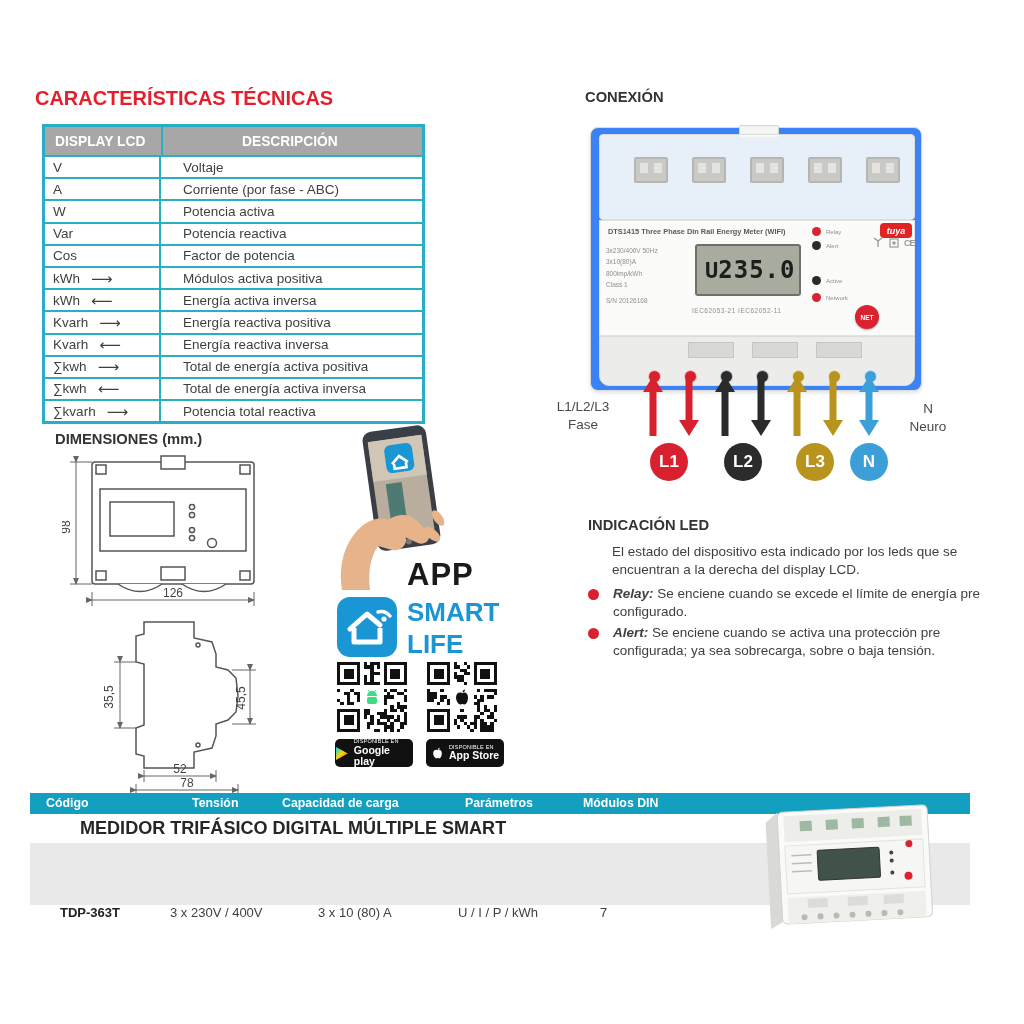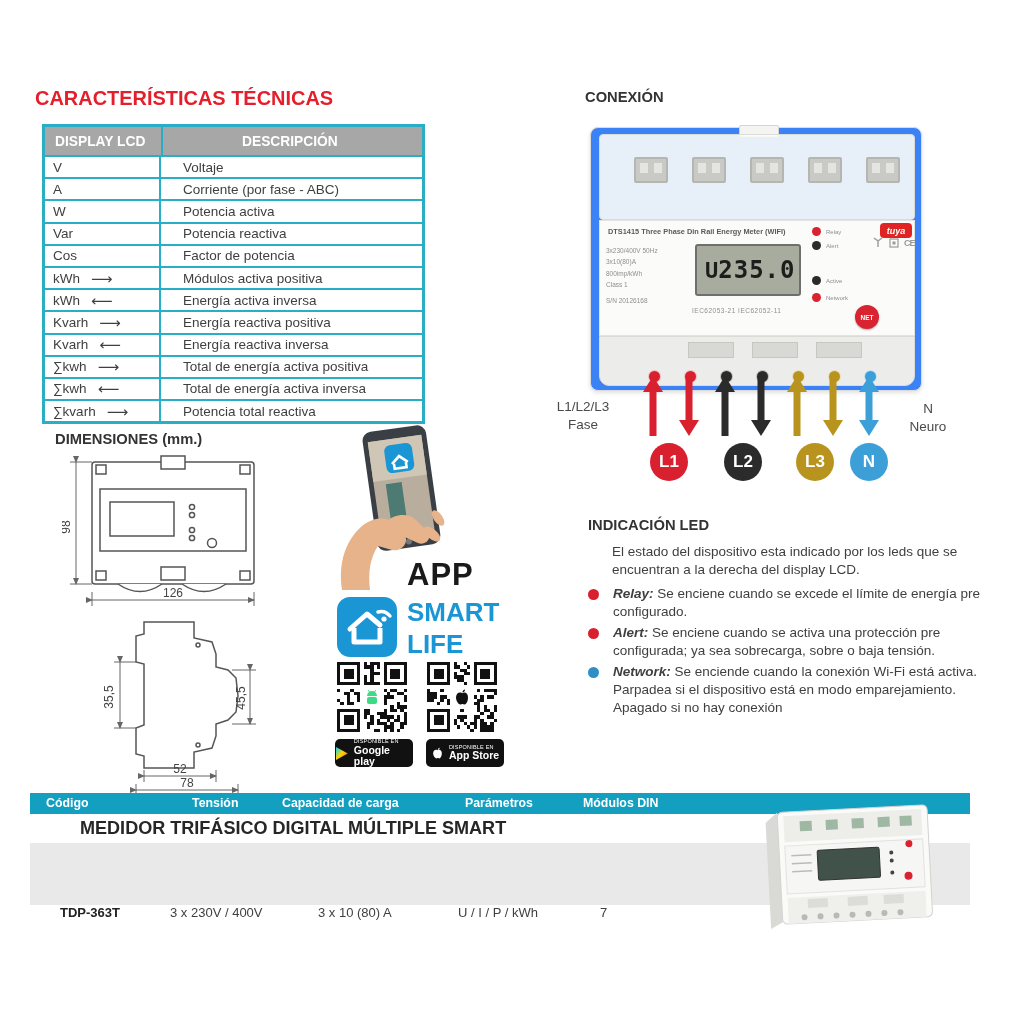--- a/index.html
+++ b/index.html
@@ -661,24 +661,20 @@
 <div class="abs" id="led-intro">El estado del dispositivo esta indicado por los leds que se encuentran a la derecha del display LCD.</div>
 <div class="abs" id="led-list">
   <div class="led-item">
     <span class="bullet red"></span>
     <i>Relay:</i> <span>Se enciene cuando se excede el límite de energía pre configurado.</span>
   </div>
   <div class="led-item">
     <span class="bullet red"></span>
     <i>Alert:</i> <span>Se enciene cuando se activa una protección pre configurada; ya sea sobrecarga, sobre o baja tensión.</span>
   </div>
-  <div class="led-item">
-    <span class="bullet blue"></span>
-    <i>Network:</i> <span>Se enciende cuando la conexión Wi-Fi está activa. Parpadea si el dispositivo está en modo emparejamiento. Apagado si no hay conexión</span>
-  </div>
 </div>
 
 <div class="abs" id="bt-bar"></div>
 <span class="bt-h" style="left:46px;"><span class="cond">Código</span></span>
 <span class="bt-h" style="left:192px;"><span class="cond">Tensión</span></span>
 <span class="bt-h" style="left:282px;"><span class="cond">Capacidad de carga</span></span>
 <span class="bt-h" style="left:465px;"><span class="cond">Parámetros</span></span>
 <span class="bt-h" style="left:583px;"><span class="cond">Módulos DIN</span></span>
 
 <div class="abs" id="bt-category"><span class="cond">MEDIDOR TRIFÁSICO DIGITAL MÚLTIPLE SMART</span></div>

